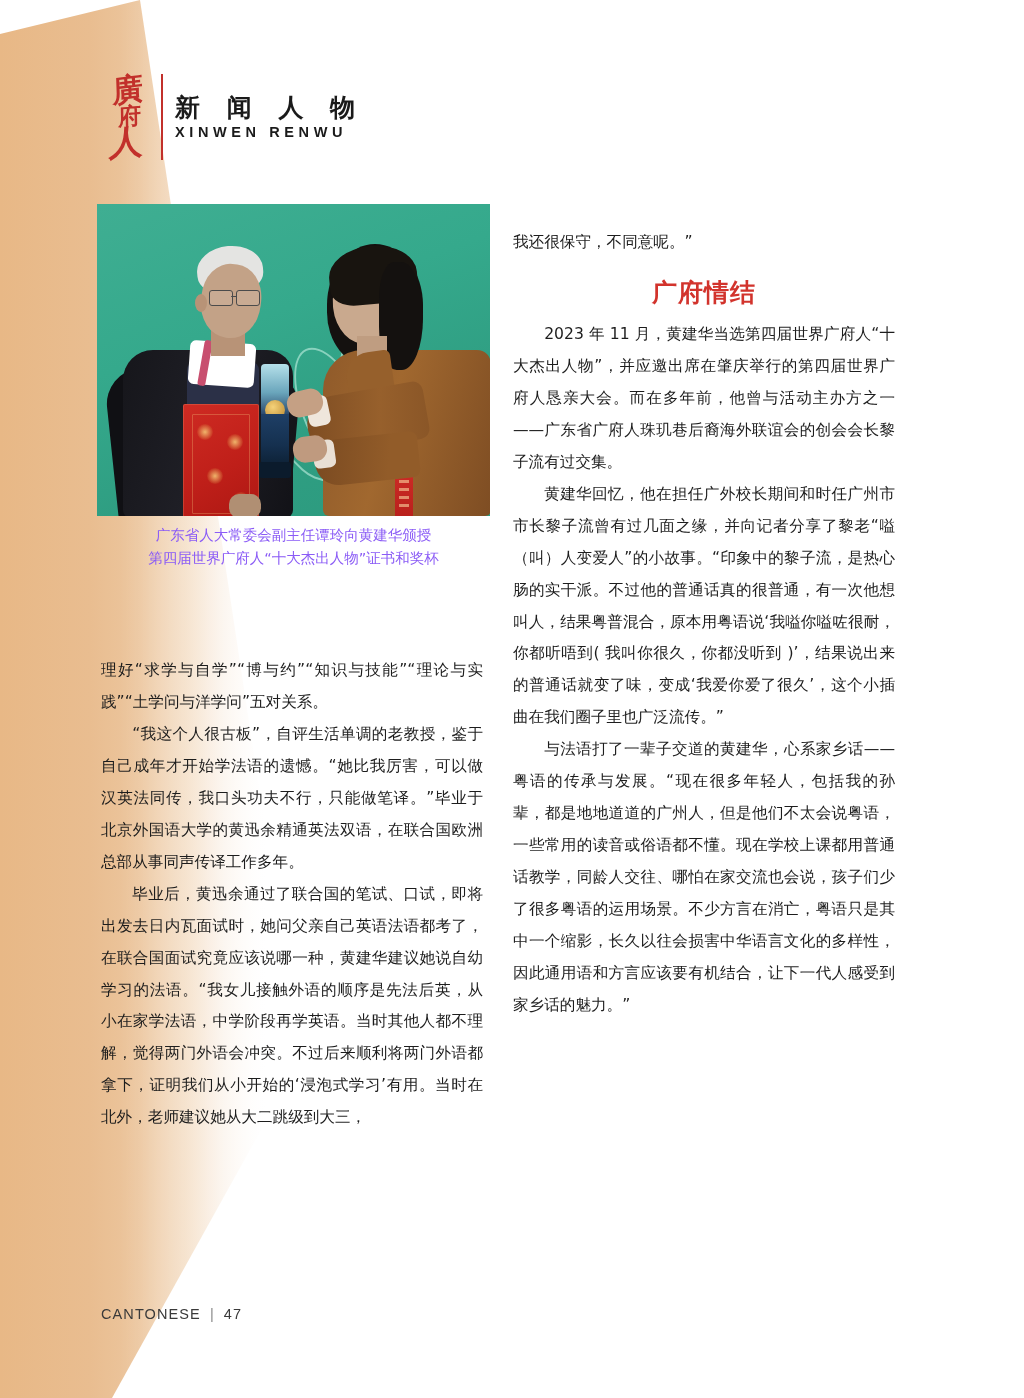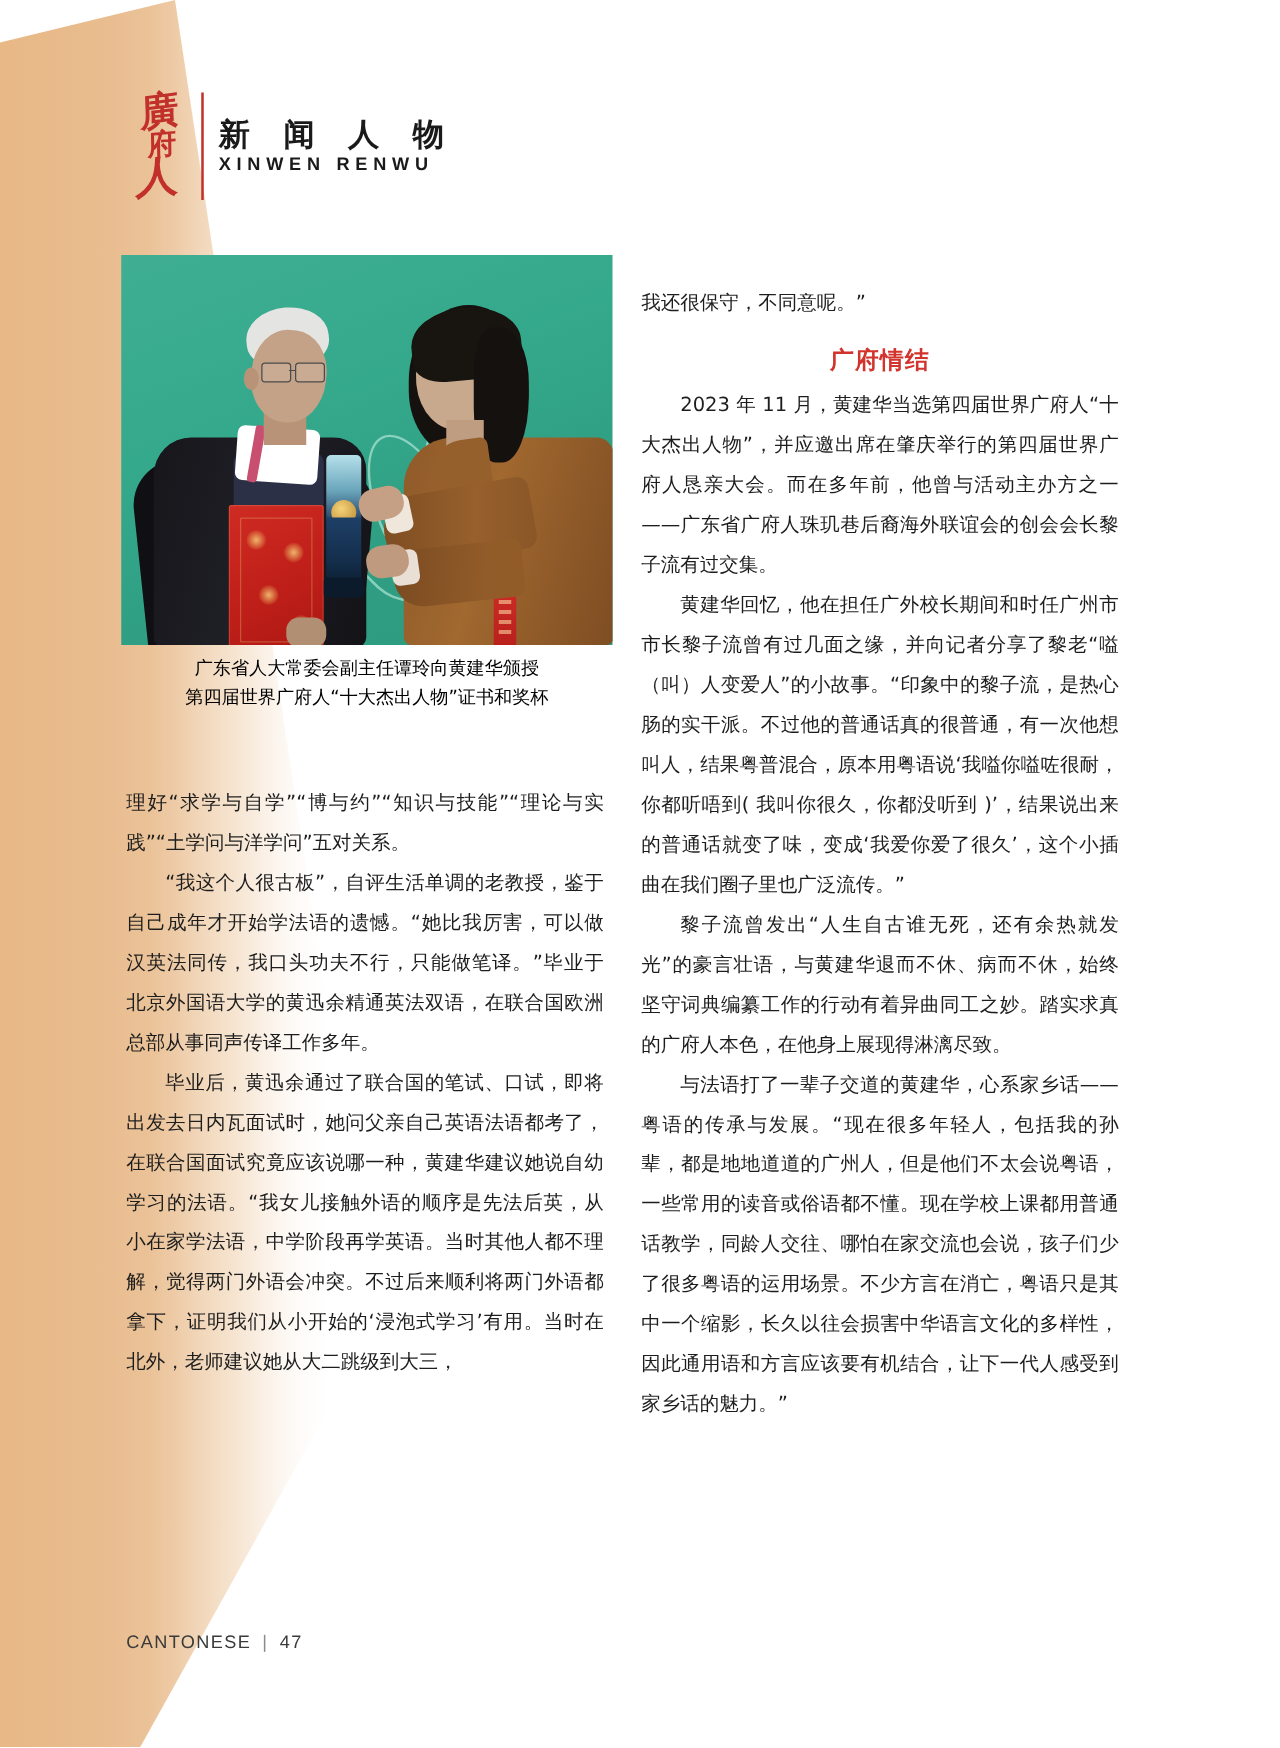--- a/index.html
+++ b/index.html
@@ -190,44 +190,44 @@
 
   .caption {
     position: absolute;
     left: 97px;
     top: 524px;
     width: 393px;
     text-align: center;
     font-family: "DejaVu Sans", "Liberation Sans", sans-serif;
     font-size: 14.5px;
     line-height: 1.58;
-    color: #000000;
+    color: #8b5cf6;
   }
 
   
   .col {
     position: absolute;
     font-family: "DejaVu Sans", "Liberation Sans", sans-serif;
     font-size: 15.6px;
     line-height: 2.05;
     color: #1d1d1d;
     text-align: justify;
     text-justify: inter-character;
     margin-top: 35px;
   }
-  .col-left  { left: 101px; top: 592px;  width: 382px; }
+  .col-left  { left: 101px; top: 620px;  width: 382px; }
   .col-right { left: 513px; top: 192px;  width: 382px; }
   .col p { margin: 0; }
   .col p.ind { text-indent: 2em; }
 
   .section-head {
     text-align: center;
     font-family: "DejaVu Serif", "Liberation Serif", serif;
     font-weight: 700;
-    font-size: 19px;
+    font-size: 25px;
     color: #d2332c;
     letter-spacing: 1px;
     margin: 14px 0 6px 0;
     line-height: 1.6;
   }
 
   
   .footer {
     position: absolute;
     left: 101px;
@@ -335,21 +335,20 @@
     <p>理好“求学与自学”“博与约”“知识与技能”“理论与实践”“土学问与洋学问”五对关系。</p>
     <p class="ind">“我这个人很古板”，自评生活单调的老教授，鉴于自己成年才开始学法语的遗憾。“她比我厉害，可以做汉英法同传，我口头功夫不行，只能做笔译。”毕业于北京外国语大学的黄迅余精通英法双语，在联合国欧洲总部从事同声传译工作多年。</p>
     <p class="ind">毕业后，黄迅余通过了联合国的笔试、口试，即将出发去日内瓦面试时，她问父亲自己英语法语都考了，在联合国面试究竟应该说哪一种，黄建华建议她说自幼学习的法语。“我女儿接触外语的顺序是先法后英，从小在家学法语，中学阶段再学英语。当时其他人都不理解，觉得两门外语会冲突。不过后来顺利将两门外语都拿下，证明我们从小开始的‘浸泡式学习’有用。当时在北外，老师建议她从大二跳级到大三，</p>
   </div>
 
   <div class="col col-right">
     <p>我还很保守，不同意呢。”</p>
     <div class="section-head">广府情结</div>
     <p class="ind">2023 年 11 月，黄建华当选第四届世界广府人“十大杰出人物”，并应邀出席在肇庆举行的第四届世界广府人恳亲大会。而在多年前，他曾与活动主办方之一——广东省广府人珠玑巷后裔海外联谊会的创会会长黎子流有过交集。</p>
     <p class="ind">黄建华回忆，他在担任广外校长期间和时任广州市市长黎子流曾有过几面之缘，并向记者分享了黎老“嗌（叫）人变爱人”的小故事。“印象中的黎子流，是热心肠的实干派。不过他的普通话真的很普通，有一次他想叫人，结果粤普混合，原本用粤语说‘我嗌你嗌咗很耐，你都听唔到( 我叫你很久，你都没听到 )’，结果说出来的普通话就变了味，变成‘我爱你爱了很久’，这个小插曲在我们圈子里也广泛流传。”</p>
-    <p class="ind">黎子流曾发出“人生自古谁无死，还有余热就发光”的豪言壮语，与黄建华退而不休、病而不休，始终坚守词典编纂工作的行动有着异曲同工之妙。踏实求真的广府人本色，在他身上展现得淋漓尽致。</p>
     <p class="ind">与法语打了一辈子交道的黄建华，心系家乡话——粤语的传承与发展。“现在很多年轻人，包括我的孙辈，都是地地道道的广州人，但是他们不太会说粤语，一些常用的读音或俗语都不懂。现在学校上课都用普通话教学，同龄人交往、哪怕在家交流也会说，孩子们少了很多粤语的运用场景。不少方言在消亡，粤语只是其中一个缩影，长久以往会损害中华语言文化的多样性，因此通用语和方言应该要有机结合，让下一代人感受到家乡话的魅力。”</p>
   </div>
 
   <div class="footer">
     <span>CANTONESE</span>
     <span class="bar">|</span>
     <span>47</span>
   </div>
 
 </div>

